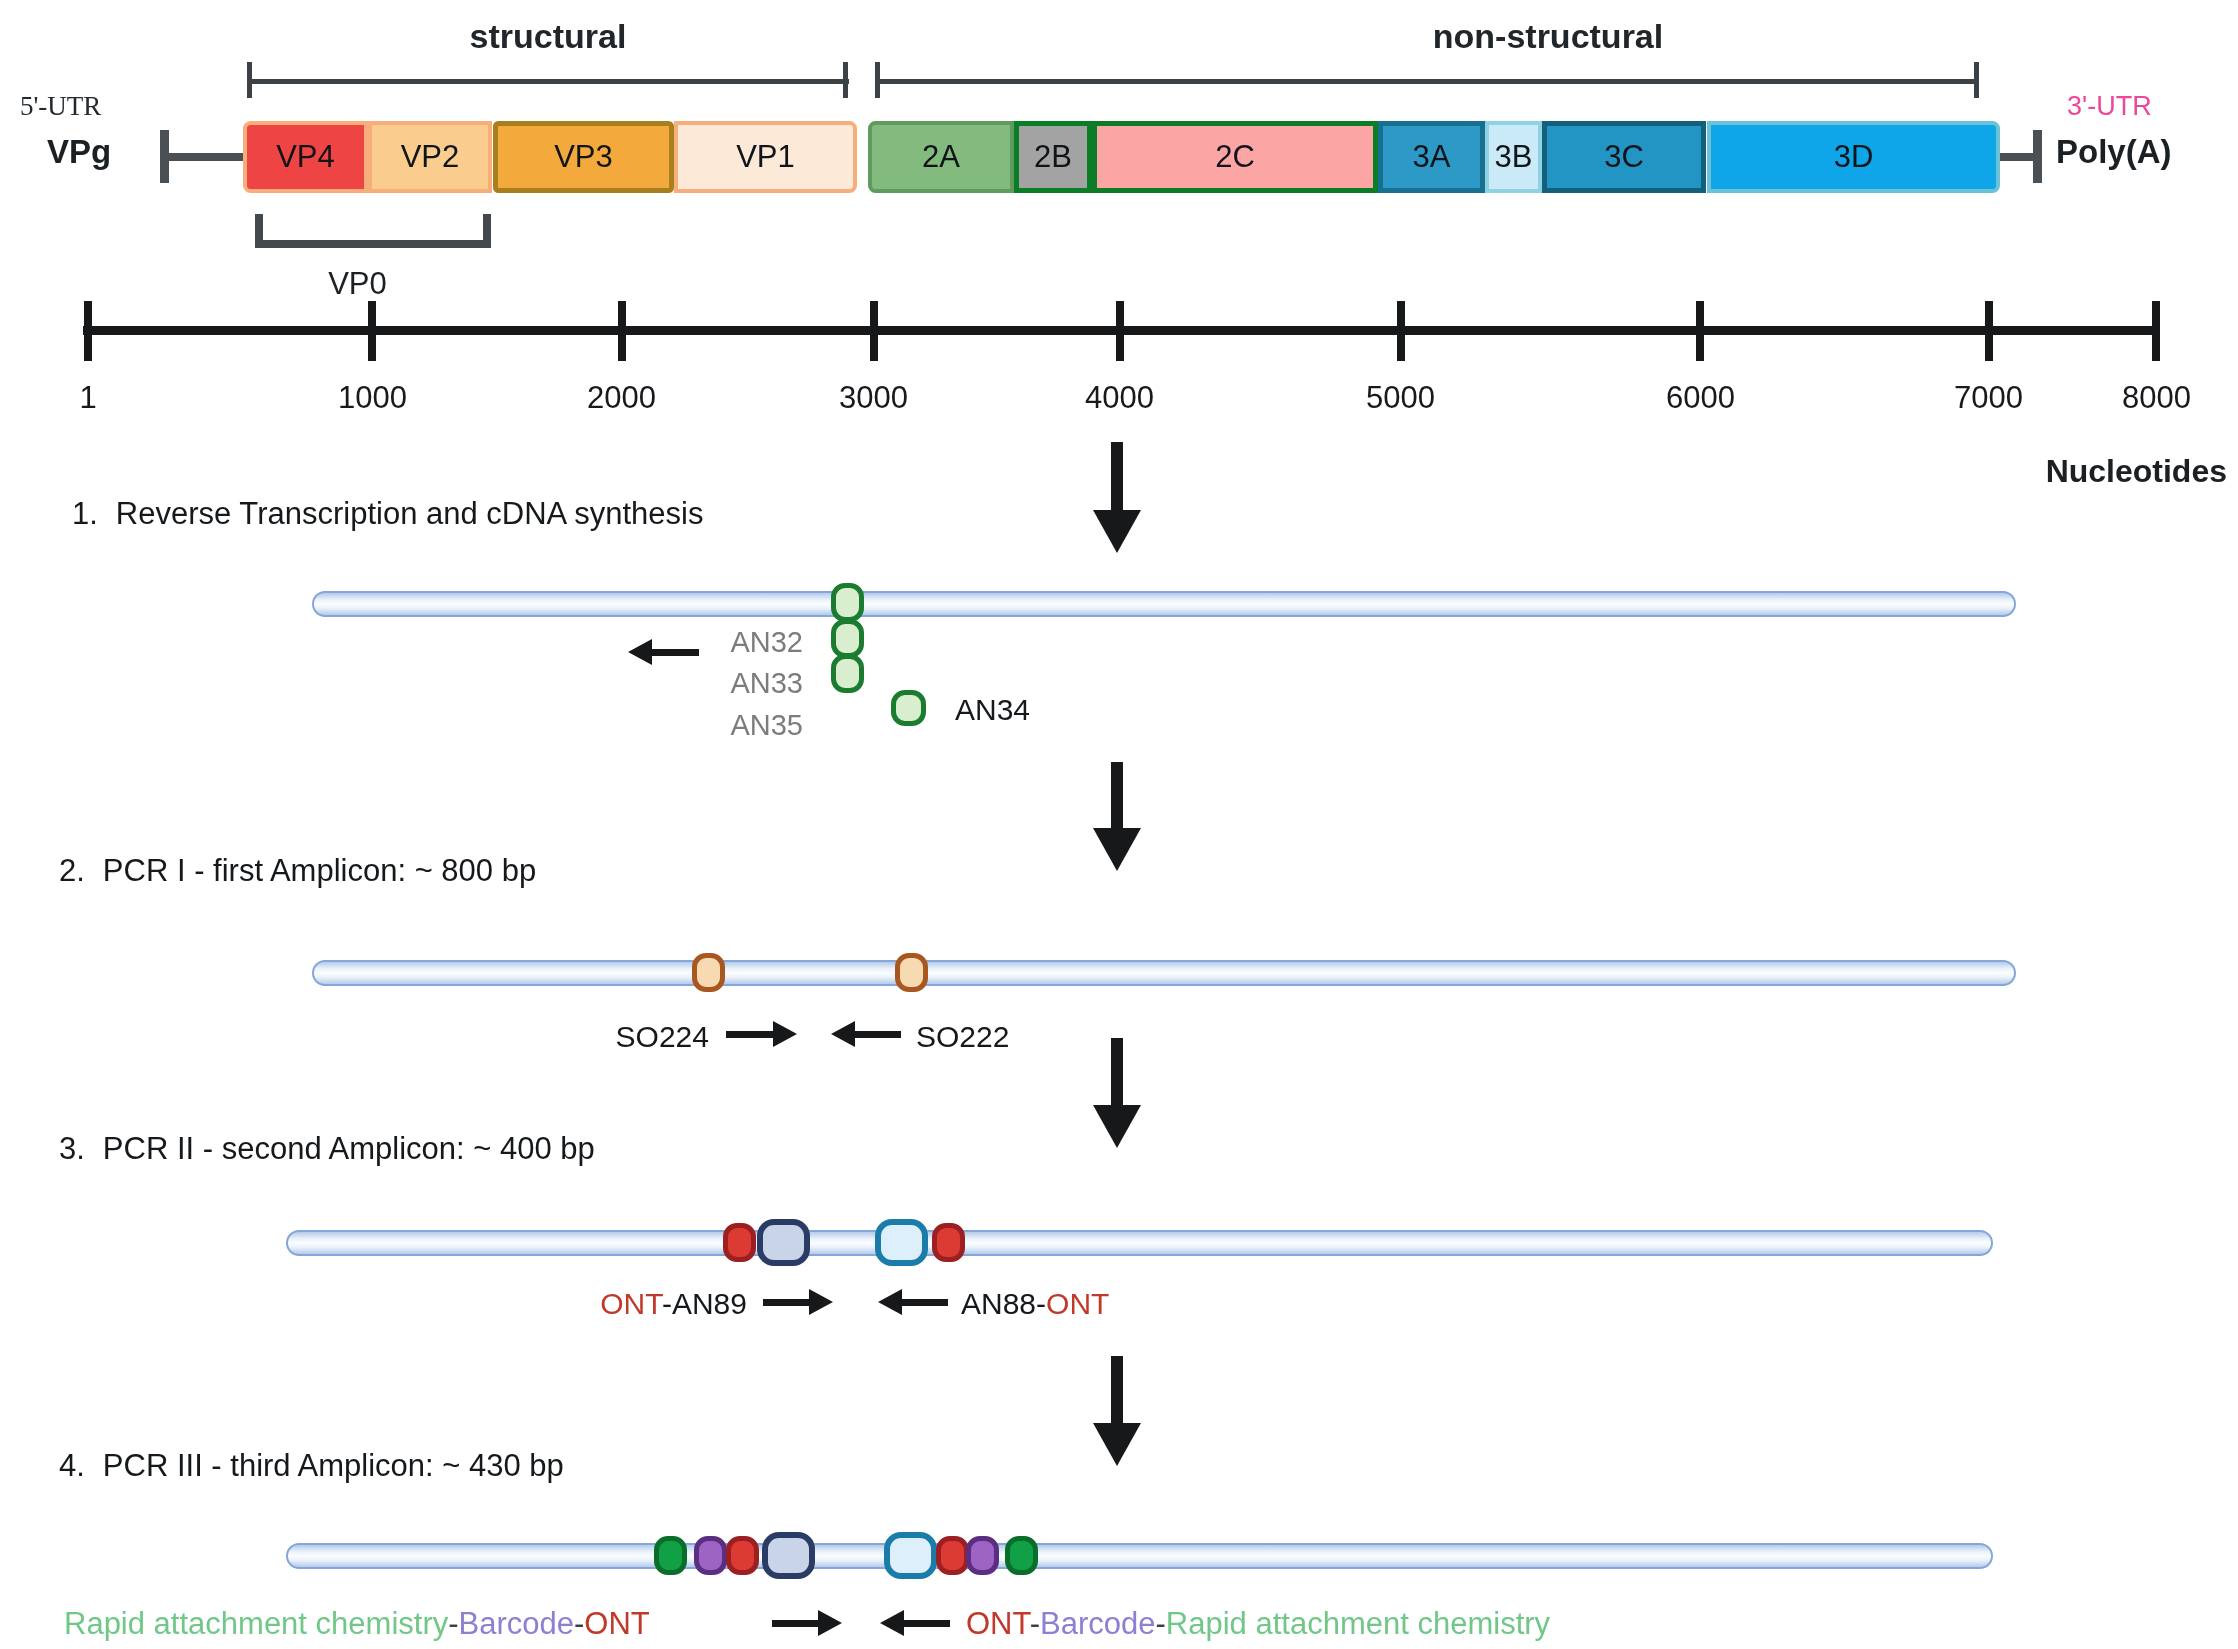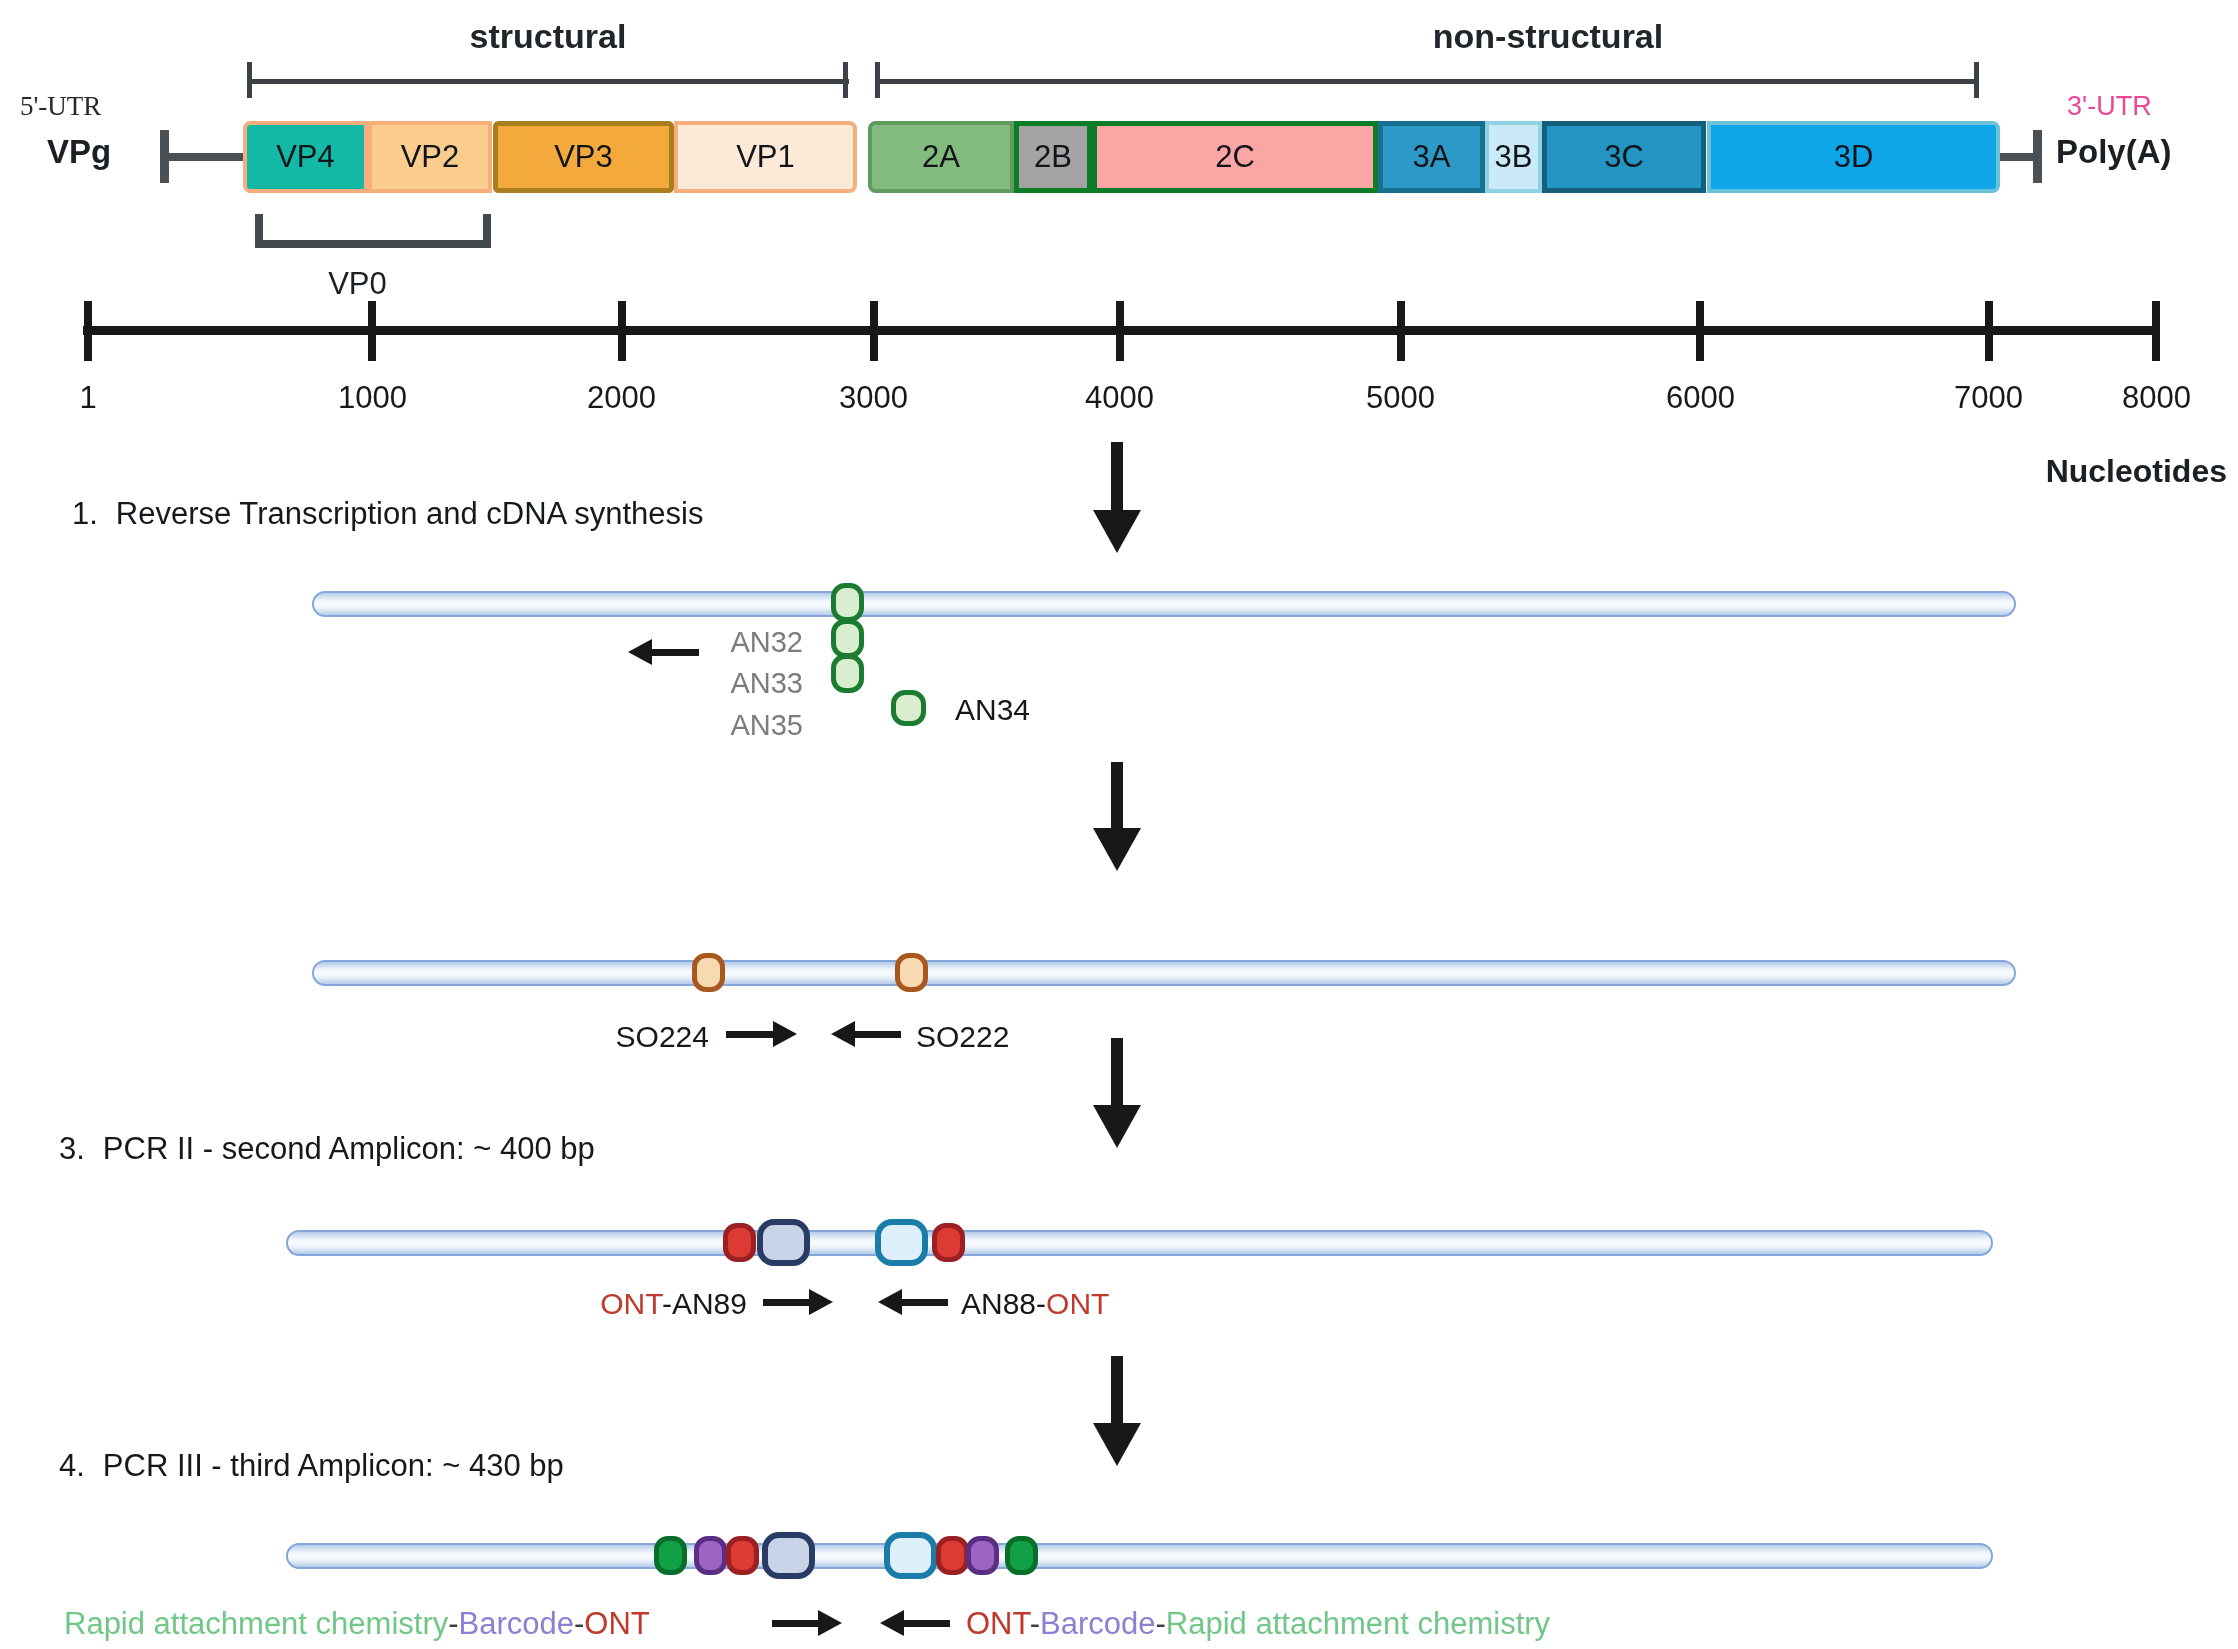--- a/index.html
+++ b/index.html
@@ -66,21 +66,21 @@
   <div class="txt" style="left:20px;top:92px;font-size:27px;color:#23292e;font-family:Liberation Serif, serif;">5'-UTR</div>
   <div class="txt bold" style="left:47px;top:135px;font-size:33px;color:#1b2024;">VPg</div>
   <div class="bar-line" style="left:160px;top:130px;width:9px;height:53px;background:#4b5054;"></div>
   <div class="bar-line" style="left:169px;top:153px;width:75px;height:8px;background:#4b5054;"></div>
 
   <div class="txt" style="left:2067px;top:92px;font-size:27px;color:#ec4899;">3'-UTR</div>
   <div class="txt bold" style="left:2056px;top:135px;font-size:33px;color:#1b2024;">Poly(A)</div>
   <div class="bar-line" style="left:1999px;top:153px;width:37px;height:8px;background:#4b5054;"></div>
   <div class="bar-line" style="left:2033px;top:130px;width:9px;height:53px;background:#4b5054;"></div>
 
-  <div class="seg" style="left:243px;width:125px;background:#14b8a6;border:4.3px solid #f6ae7c;border-radius:7.5px 0 0 7.5px;">
+  <div class="seg" style="left:243px;width:125px;background:#ef4444;border:4.3px solid #f6ae7c;border-radius:7.5px 0 0 7.5px;">
     <span>VP4</span>
     </div>
   <div class="seg" style="left:368px;width:124px;background:#facd8f;border:4.3px solid #f6ae7c;">
     <span>VP2</span>
     </div>
   <div class="seg" style="left:493px;width:181px;background:#f3a93c;border:5.3px solid #a97e1c;border-radius:5.3px;">
     <span>VP3</span>
     </div>
   <div class="seg" style="left:674px;width:183px;background:#fce9d8;border:4.3px solid #f6ae7c;border-radius:0 7.5px 7.5px 0;">
     <span>VP1</span>
@@ -143,20 +143,23 @@
 
   <div class="av-shaft" style="left:1111px;top:1038px;height:69px;"></div>
   <div class="av-head" style="left:1093px;top:1105px;"></div>
 
   <div class="av-shaft" style="left:1111px;top:1356px;height:69px;"></div>
   <div class="av-head" style="left:1093px;top:1423px;"></div>
 
   <div class="step-title" style="left:72px;top:496px;">
     <span class="step-num">1.</span><span>Reverse Transcription and cDNA synthesis</span>
   </div>
+  <div class="step-title" style="left:59px;top:853px;">
+    <span class="step-num">2.</span><span>PCR I - first Amplicon: ~ 800 bp</span>
+  </div>
   <div class="step-title" style="left:59px;top:1131px;">
     <span class="step-num">3.</span><span>PCR II - second Amplicon: ~ 400 bp</span>
   </div>
   <div class="step-title" style="left:59px;top:1448px;">
     <span class="step-num">4.</span><span>PCR III - third Amplicon: ~ 430 bp</span>
   </div>
 
   <div class="tube" style="left:312px;top:591px;width:1704px;"></div>
 
   <div class="pr pr-sm" style="left:831px;top:583px;background:#d9eecf;border-color:#1b7b2f;"></div>

